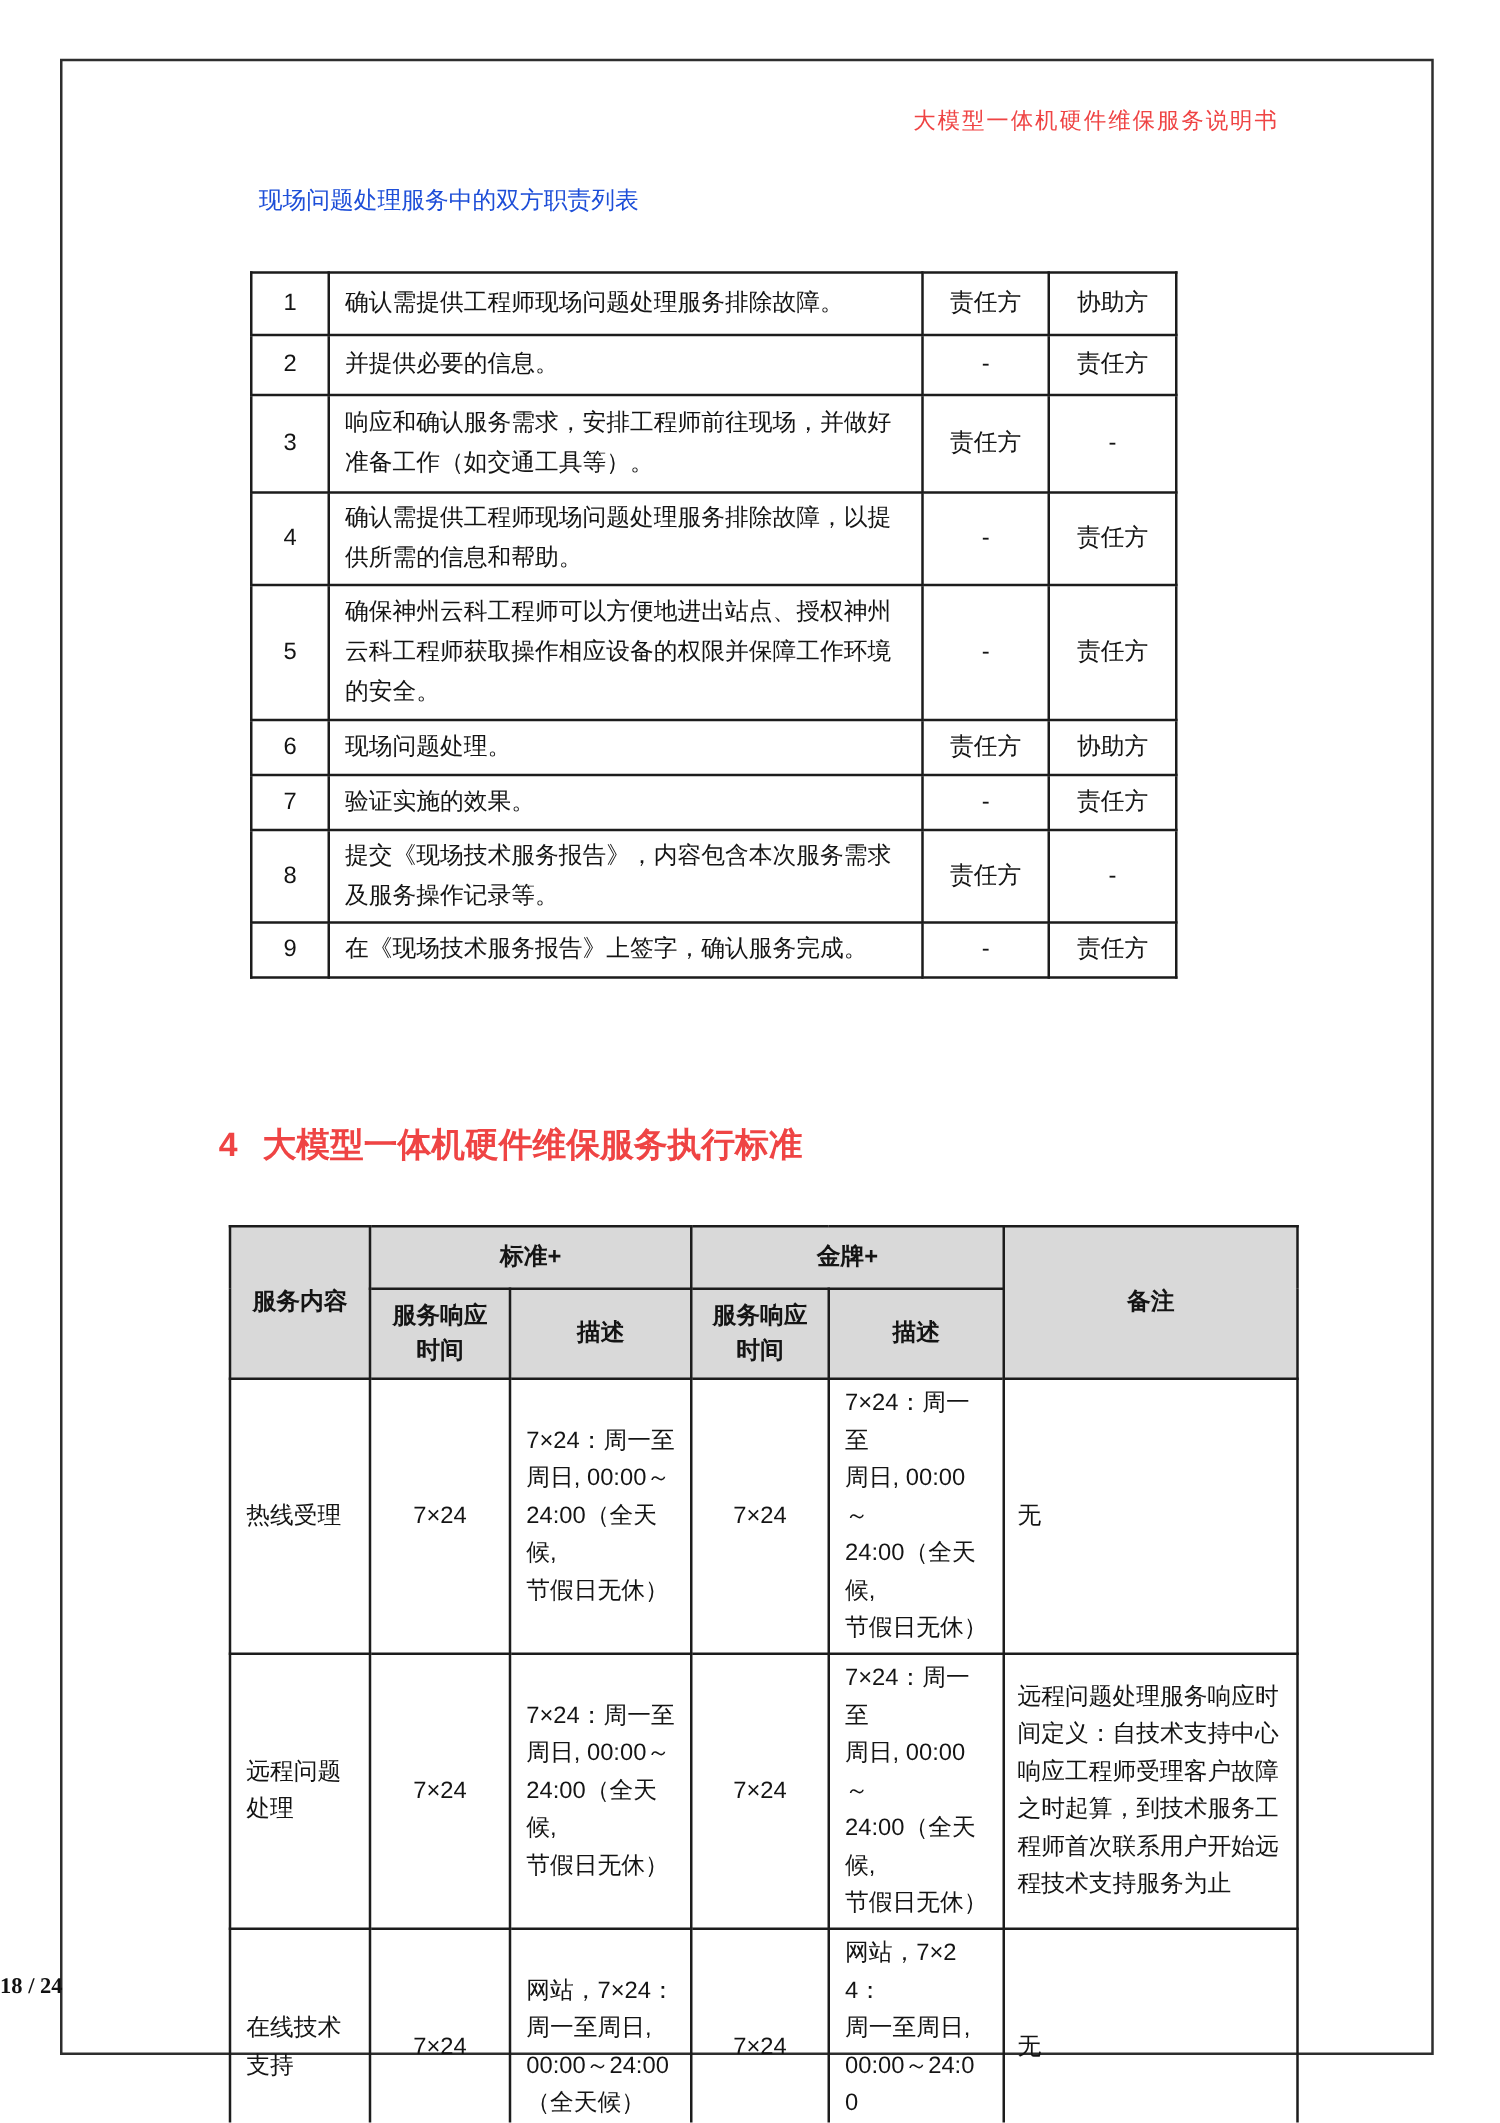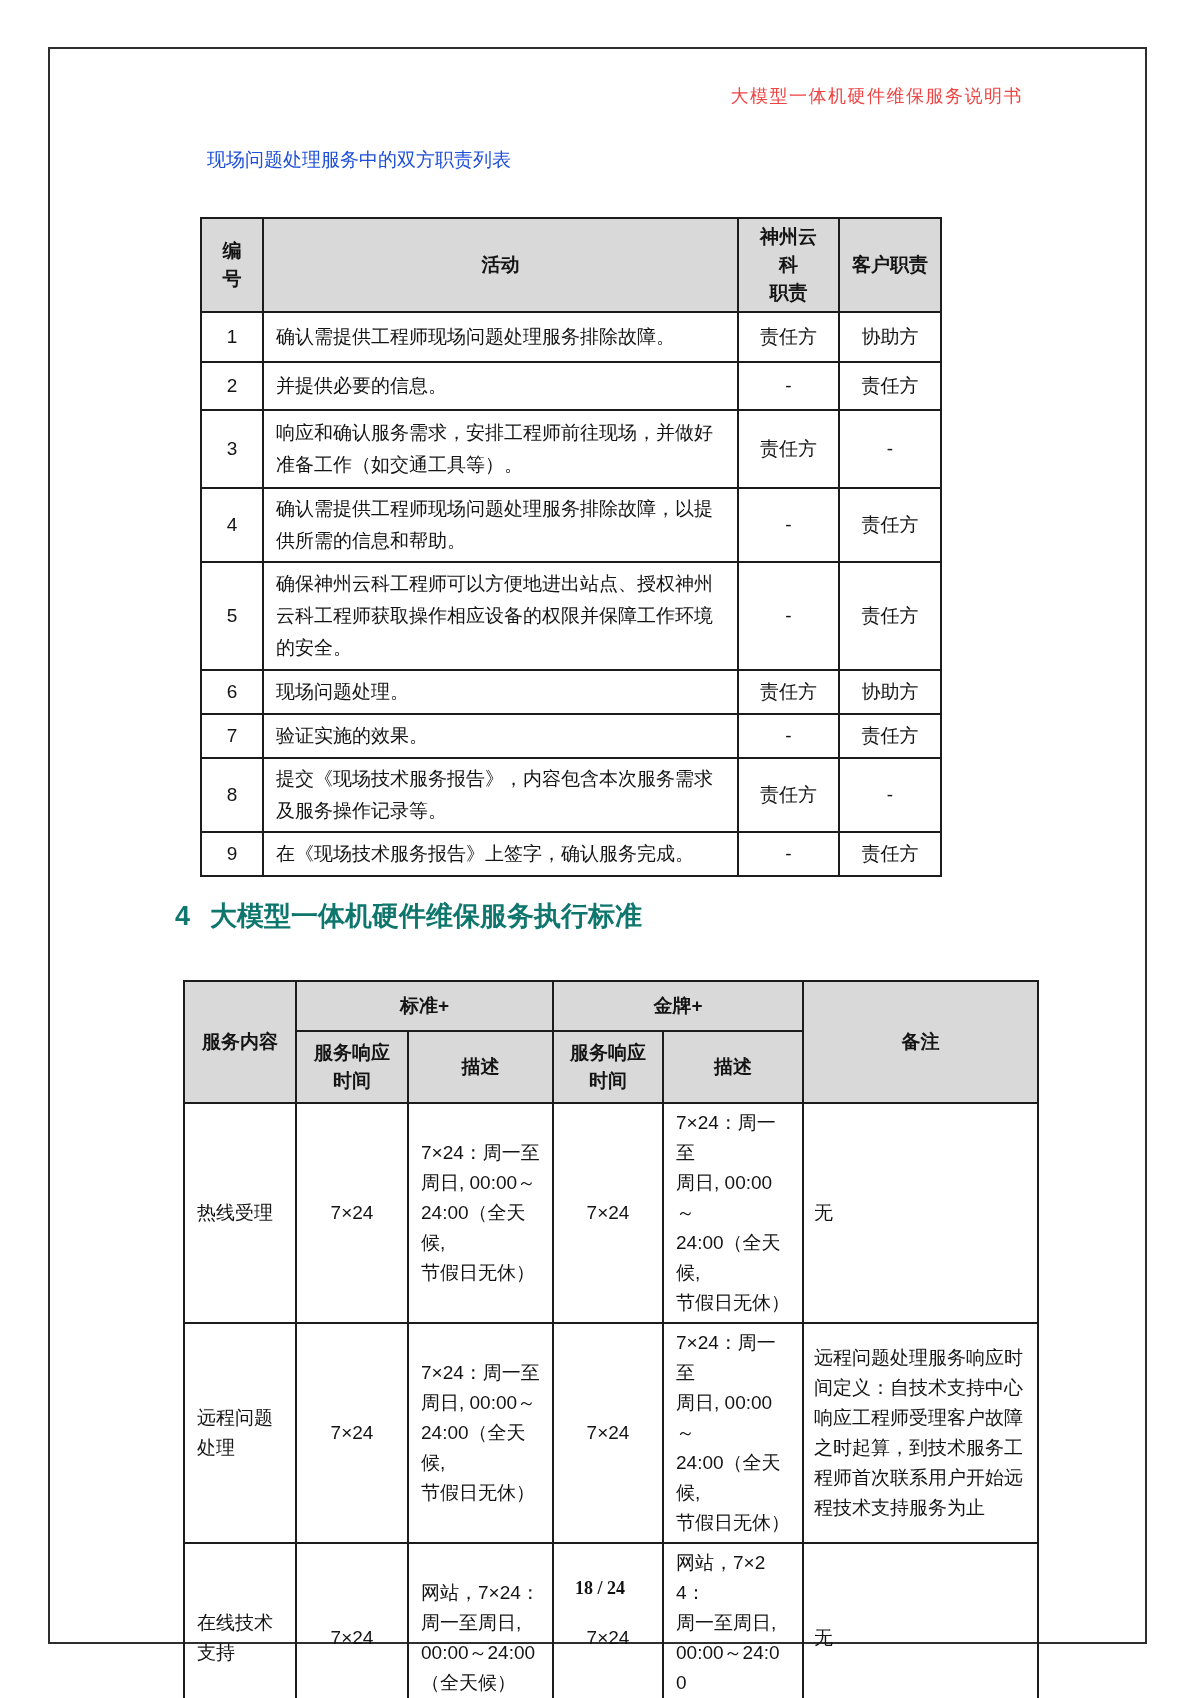--- a/index.html
+++ b/index.html
@@ -29,33 +29,33 @@
   .center{text-align:center;}
   .pre{white-space:pre-line;}
   #table1{position:absolute;left:200px;top:217px;width:740px;}
   #table1 tr.h{height:65px;}
   #table1 tr.r1{height:50px;}  #table1 tr.r2{height:48px;}
   #table1 tr.r3{height:78px;}  #table1 tr.r4{height:72px;}
   #table1 tr.r5{height:108px;} #table1 tr.r6{height:44px;}
   #table1 tr.r7{height:44px;}  #table1 tr.r8{height:72px;}
   #table1 tr.r9{height:44px;}
   .section-heading{
-    position:absolute;left:175px;top:898px;font-size:27px;font-weight:bold;color:#0f766e;
+    position:absolute;left:175px;top:898px;font-size:27px;font-weight:bold;color:#ef4444;
   }
   .section-heading .num{margin-right:20px;}
   #table2{position:absolute;left:183px;top:980px;width:854px;}
   #table2 tr.hA{height:50px;}
   #table2 tr.hB{height:72px;}
   #table2 tr.d1{height:140px;}
   #table2 tr.d2{height:180px;}
   #table2 tr.d3{height:125px;}
   #table2 td.remark{line-height:30px;padding:4px 10px;}
   #table2 td{line-height:30px;}
   .page-footer{
-    position:absolute;top:1578px;left:0;width:1200px;text-align:center;
+    position:absolute;top:1578px;left:0;width:1200px;
     font-family:"Liberation Serif","DejaVu Serif",serif;font-weight:bold;
     font-size:18px;color:#111;
   }
 </style>
 </head>
 <body>
 
 <div class="page-frame"></div>
 
 <div class="doc-header">大模型一体机硬件维保服务说明书</div>
@@ -63,27 +63,20 @@
 <div class="table-caption">现场问题处理服务中的双方职责列表</div>
 
 <table id="table1">
   <colgroup>
     <col style="width:62px">
       <col style="width:475px">
       <col style="width:101px">
       <col style="width:102px">
   </colgroup>
   <tbody>
-      <tr class="h">
-    <th class="pre">编号</th>
-    <th class="pre">活动</th>
-    <th class="pre">神州云科
-职责</th>
-    <th class="pre">客户职责</th>
-  </tr>
   <tr class="r1">
     <td class="center">1</td>
     <td>确认需提供工程师现场问题处理服务排除故障。</td>
     <td class="center">责任方</td>
     <td class="center">协助方</td>
   </tr>
   <tr class="r2">
     <td class="center">2</td>
     <td>并提供必要的信息。</td>
     <td class="center">-</td>

